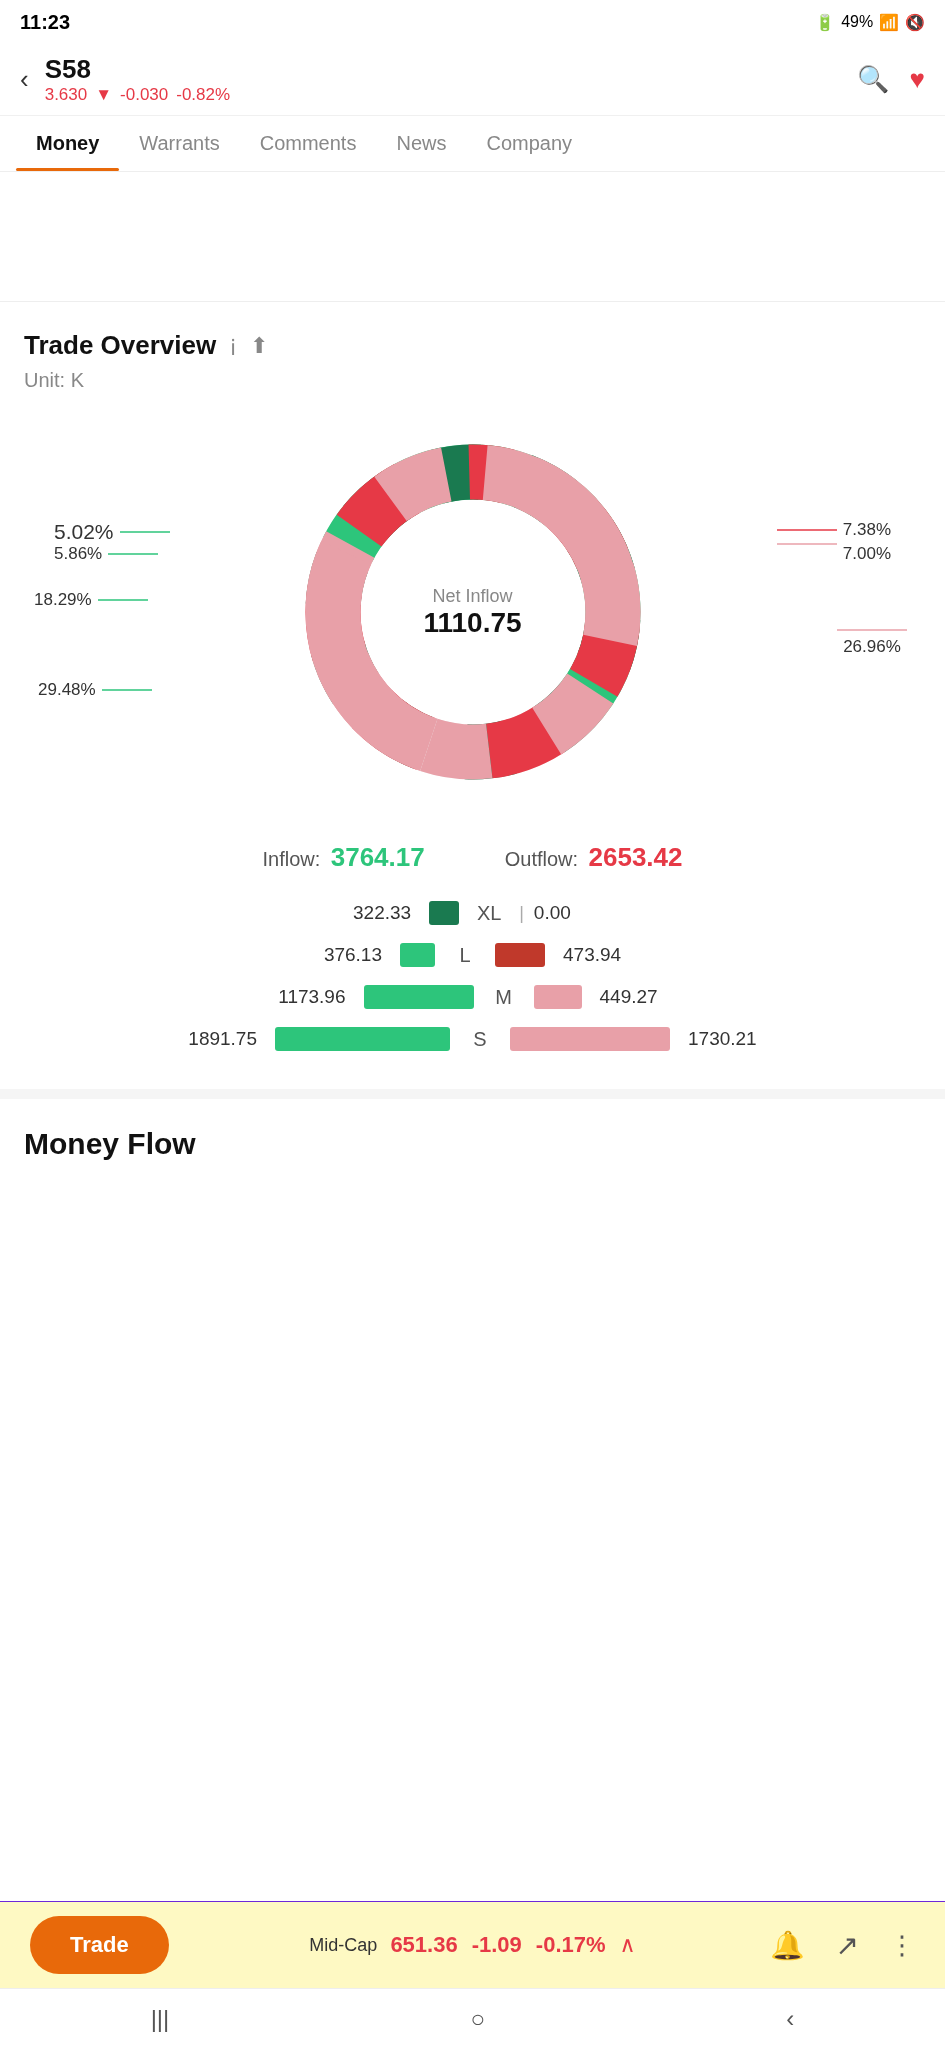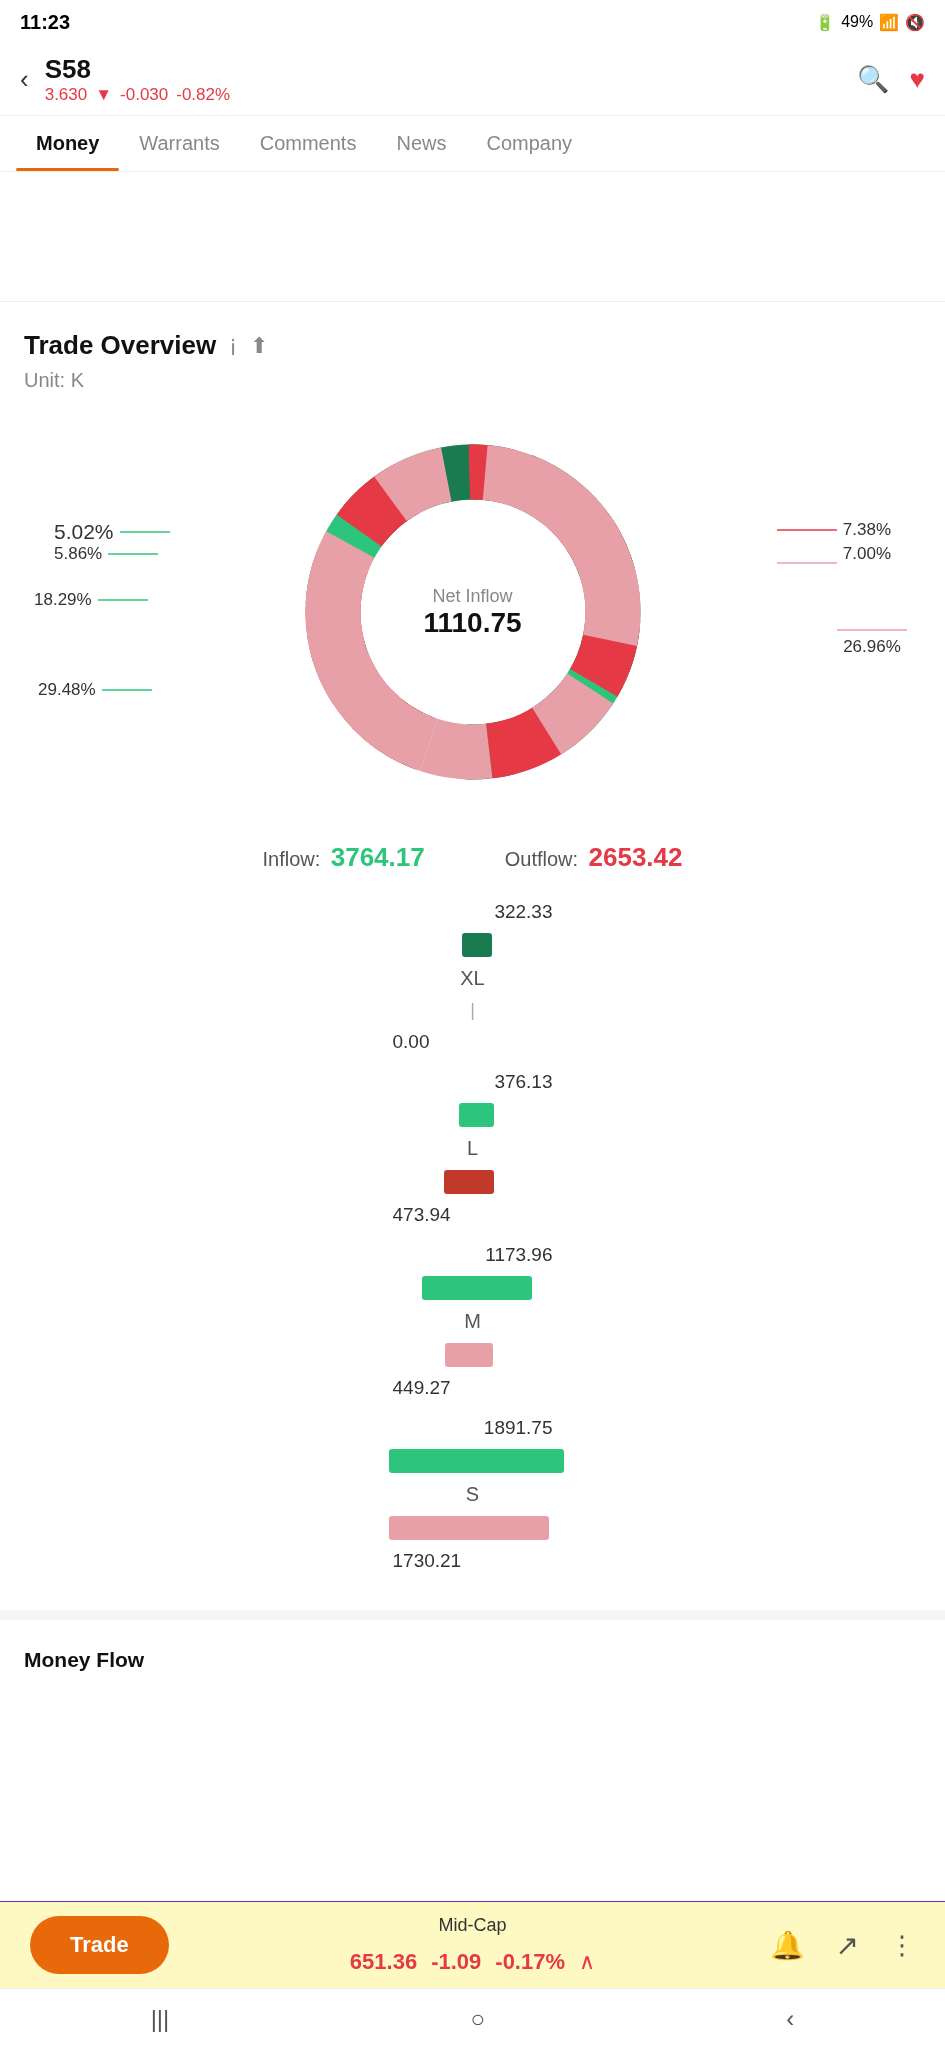--- a/index.html
+++ b/index.html
@@ -191,21 +191,20 @@
     .trade-table {
       width: 100%;
       padding: 0 10px;
     }
     .trade-row {
       display: flex;
       align-items: center;
       justify-content: center;
       margin-bottom: 18px;
       gap: 10px;
-      flex-direction: column;
     }
     .trade-val-left {
       text-align: right;
       font-size: 19px;
       color: #333;
       width: 160px;
     }
     .trade-category {
       font-size: 20px;
       color: #555;
@@ -224,21 +223,21 @@
       height: 10px;
       background: #f5f5f5;
     }
 
     
     .money-flow-section {
       padding: 28px 24px 20px;
       background: #fff;
     }
     .money-flow-title {
-      font-size: 21px;
+      font-size: 30px;
       font-weight: 700;
       color: #111;
       margin-bottom: 20px;
     }
     .period-tabs {
       display: flex;
       gap: 12px;
     }
     .period-tab {
       padding: 10px 22px;
@@ -441,21 +440,21 @@
             <line x1="0" y1="0" x2="50" y2="0" stroke="#2dc57b" stroke-width="1.5"></line>
           </svg>
       </div>
 
       <div style="position:absolute; right:30px; top:108px; font-size:17px; color:#333; display:flex; align-items:center; gap:6px;">
         <svg width="60" height="1" style="overflow:visible">
             <line x1="0" y1="0" x2="60" y2="0" stroke="#e63946" stroke-width="1.5"></line>
           </svg>
         <span>7.38%</span>
       </div>
-      <div style="position:absolute; right:30px; top:132px; font-size:17px; color:#333; display:flex; align-items:flex-end; gap:6px;">
+      <div style="position:absolute; right:30px; top:132px; font-size:17px; color:#333; display:flex; align-items:flex-start; gap:6px;">
         <svg width="60" height="1" style="overflow:visible">
             <line x1="0" y1="0" x2="60" y2="0" stroke="#e8a0a8" stroke-width="1.5"></line>
           </svg>
         <span>7.00%</span>
       </div>
       <div style="position:absolute; right:14px; top:218px; font-size:17px; color:#333; display:flex; align-items:center; gap:6px;flex-direction:column;">
         <svg width="70" height="1" style="overflow:visible">
             <line x1="0" y1="0" x2="70" y2="0" stroke="#e8a0a8" stroke-width="1.5"></line>
           </svg>
         <span>26.96%</span>
@@ -518,21 +517,21 @@
 
 <div style="height:160px;"></div>
 
 <div class="bottom-bar">
   <button class="trade-btn">Trade</button>
   <div class="bottom-icons">
     <span class="bottom-icon">🔔</span>
     <span class="bottom-icon">↗</span>
     <span class="more-icon">⋮</span>
   </div>
-  <div style="position:absolute; left:50%; transform:translateX(-50%); display:flex; flex-direction:column; align-items:center; gap:13px;">
+  <div style="position:absolute; left:50%; transform:translateX(-50%); display:flex; flex-direction:row; align-items:center; gap:13px;">
     <span class="bottom-mid-cap">Mid-Cap</span>
     <div class="bottom-values">
       <span class="bottom-val">651.36</span>
       <span class="bottom-val">-1.09</span>
       <span class="bottom-val">-0.17%</span>
       <span class="bottom-chevron">∧</span>
     </div>
   </div>
 </div>
 

